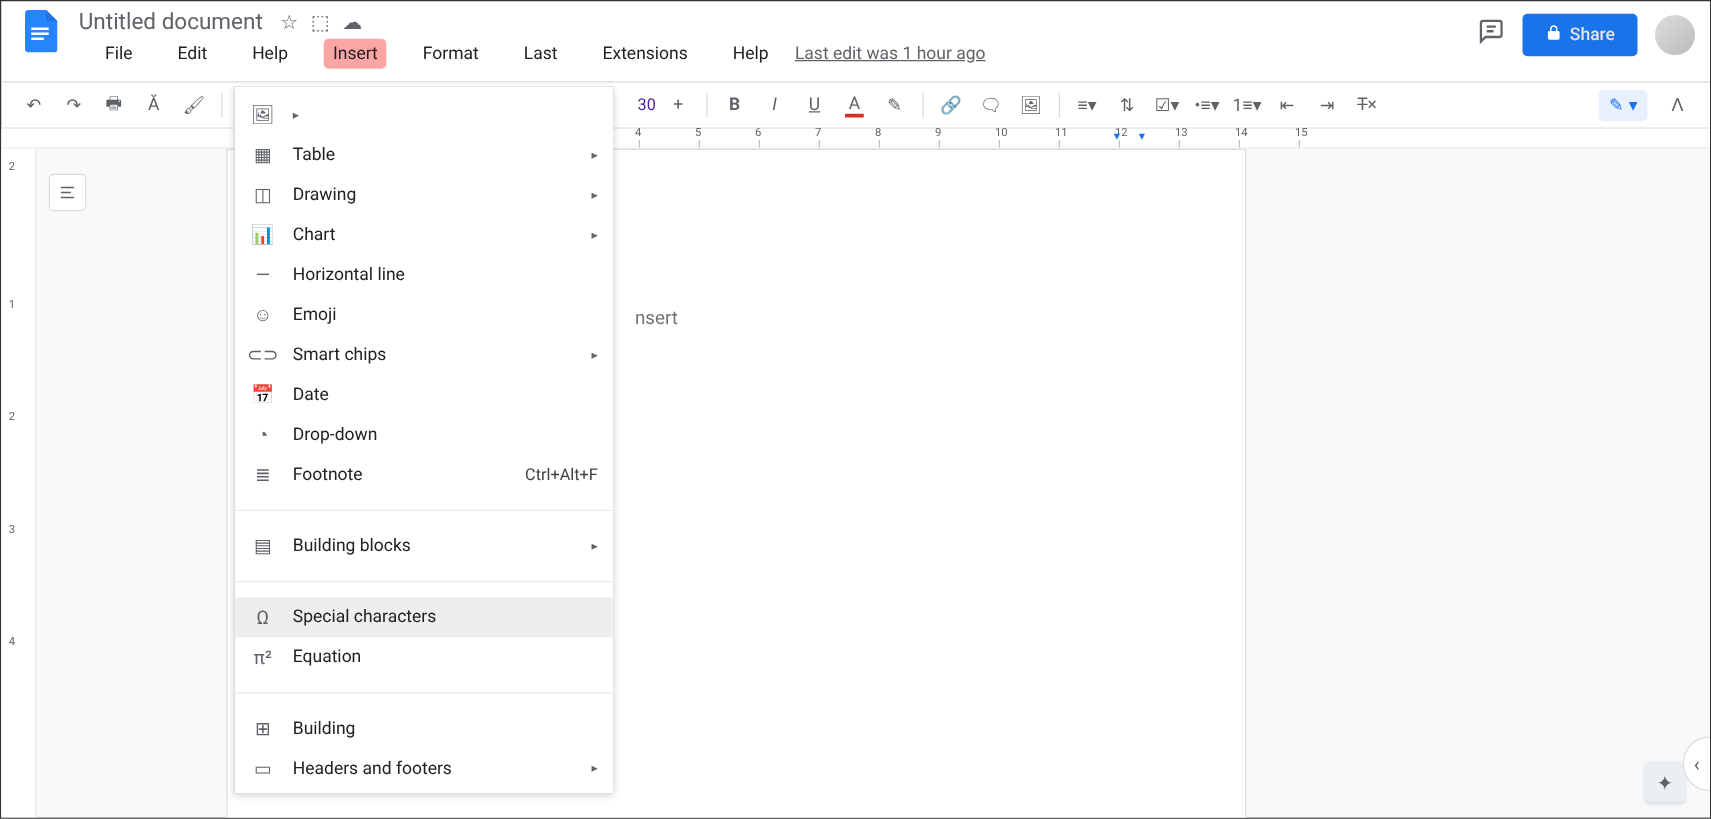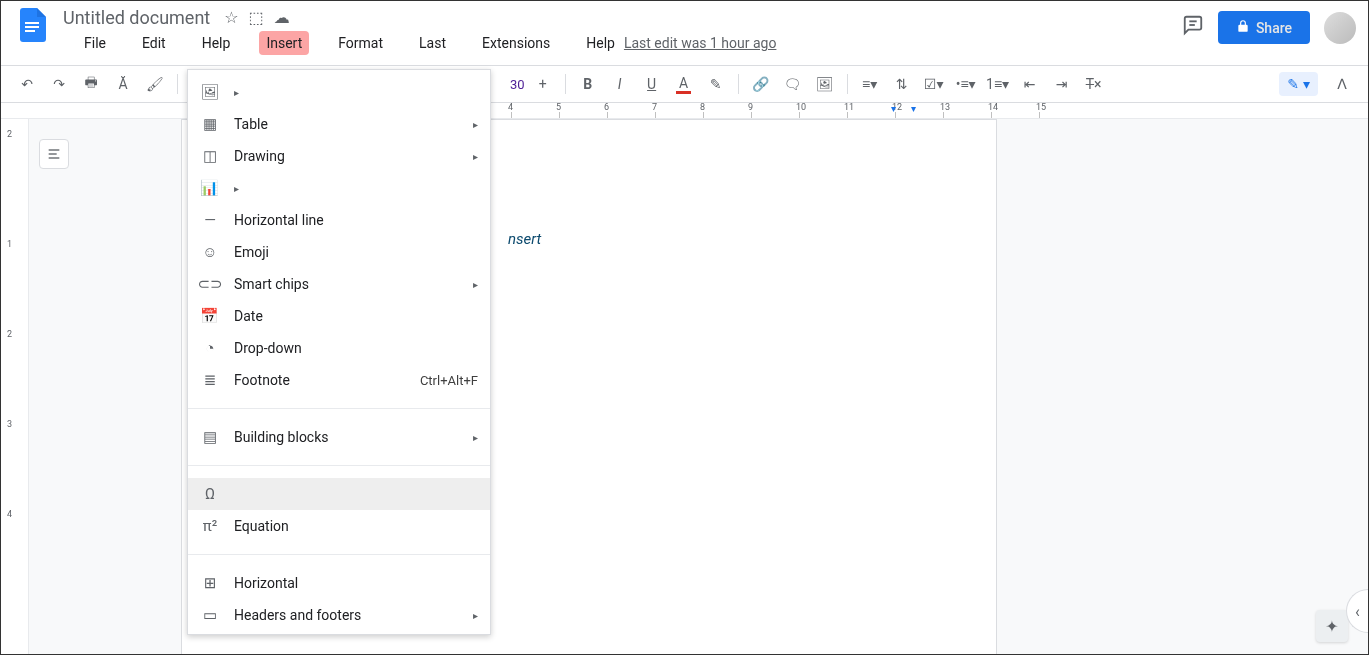--- a/index.html
+++ b/index.html
@@ -8,21 +8,21 @@
 .header { display: flex; align-items: flex-start; padding: 4px 12px 0 12px; height: 64px; }
 .logo { width: 40px; height: 40px; display: flex; align-items: center; justify-content: center; color: #2684fc; margin-right: 4px; cursor: pointer; }
 .title-area { flex: 1; }
 .title-row { display: flex; align-items: center; gap: 8px; height: 24px; }
 .doc-title { font-size: 18px; color: #5f6368; padding: 2px 6px; }
 .title-icons { display: flex; gap: 10px; color: #5f6368; }
 .title-icons span { cursor: pointer; font-size: 16px; }
 .menubar { display: flex; gap: 2px; margin-top: 2px; font-size: 14px; color: #202124; align-items: center; }
 .menubar .menu-item { padding: 4px 7px; border-radius: 4px; cursor: pointer; margin-left: 20px; }
 .menubar .menu-item.active { background: #fca5a5; }
-.last-edit { color: #5f6368; text-decoration: underline; font-size: 14px; cursor: pointer; }
+.last-edit { color: #5f6368; text-decoration: underline; margin-left: 12px; font-size: 14px; cursor: pointer; }
 .header-right { display: flex; align-items: center; gap: 14px; margin-top: 6px; }
 .comment-icon { color: #5f6368; cursor: pointer; font-size: 22px; }
 .share-btn { background: #1a73e8; color: #e5e5e5; border: none; border-radius: 4px; padding: 8px 18px; font-size: 14px; font-weight: 500; cursor: pointer; display: flex; align-items: center; gap: 6px; }
 .avatar { width: 32px; height: 32px; border-radius: 50%; background: linear-gradient(135deg,#ddd,#bbb); cursor: pointer; }
 
 .toolbar { height: 38px; border-top: 1px solid #dadce0; border-bottom: 1px solid #dadce0; display: flex; align-items: center; padding: 0 12px; gap: 4px; color: #5f6368; font-size: 14px; }
 .toolbar .tbtn { width: 28px; height: 28px; display: flex; align-items: center; justify-content: center; cursor: pointer; border-radius: 2px; }
 .toolbar .sep { width: 1px; height: 20px; background: #dadce0; margin: 0 4px; }
 .toolbar .zoom { display: flex; align-items: center; gap: 4px; font-size: 13px; color: #4c1d95; cursor: pointer; }
 .toolbar-right { margin-left: auto; display: flex; align-items: center; gap: 10px; }
@@ -44,21 +44,21 @@
 .ruler .tick { position: relative; width: 48px; border-left: 1px solid #c0c0c0; height: 6px; }
 .ruler .tick span { position: absolute; left: -4px; top: -10px; }
 .ruler-marker { position:absolute; top:0; color:#1a73e8; font-size:10px; }
 .ruler .marker-left { left: 890px; } .ruler .marker-right { left: 910px; }
 
 .workspace { display: flex; height: calc(100% - 64px - 38px - 16px); background: #f8f9fa; position: relative; }
 .vruler { width: 28px; background: #fff; border-right: 1px solid #e8eaed; position: relative; font-size: 9px; color: #5f6368; }
 .vruler .vt { position: absolute; left: 6px; }
 .outline-btn { position: absolute; left: 38px; top: 20px; width: 30px; height: 30px; border: 1px solid #dadce0; border-radius: 4px; background: #fff; display: flex; align-items: center; justify-content: center; color: #5f6368; cursor: pointer; }
 .page { position: absolute; left: 180px; top: 0; width: 816px; height: 540px; background: #fff; border: 1px solid #dadce0; }
-.page-text { position: absolute; left: 326px; top: 110px; font-style: italic; color: #0c4a6e; font-size: 15px; }
+.page-text { position: absolute; left: 326px; top: 125px; color: #737373; font-size: 15px; }
 .explore-btn { position: absolute; right: 20px; bottom: 12px; width: 32px; height: 32px; background: #eceff1; border-radius: 4px; display: flex; align-items: center; justify-content: center; color: #5f6368; cursor: pointer; box-shadow: 0 1px 3px rgba(0,0,0,.15); }
 .side-tab { position: absolute; right: 0; top: 470px; width: 22px; height: 44px; background: #fff; border: 1px solid #dadce0; border-right: none; border-radius: 22px 0 0 22px; display:flex; align-items:center; justify-content:center; color:#5f6368; cursor:pointer; }
 
 .annotation { position: absolute; z-index: 200; pointer-events: none; }
 
 .dd-group-pad { padding: 6px 0; }
 </style>
 </head>
 <body>
 
@@ -235,20 +235,21 @@
     <span class="dd-label">Table</span>
     <span class="dd-arrow">▸</span>
   </div>
   <div class="dd-item">
     <span class="dd-icon">◫</span>
     <span class="dd-label">Drawing</span>
     <span class="dd-arrow">▸</span>
   </div>
   <div class="dd-item">
     <span class="dd-icon">📊</span>
+    <span class="dd-label">Chart</span>
     <span class="dd-arrow">▸</span>
   </div>
   <div class="dd-item">
     <span class="dd-icon">—</span>
     <span class="dd-label">Horizontal line</span>
   </div>
   <div class="dd-item">
     <span class="dd-icon">☺</span>
     <span class="dd-label">Emoji</span>
   </div>
@@ -276,31 +277,32 @@
   <div class="dd-item">
     <span class="dd-icon">▤</span>
     <span class="dd-label">Building blocks</span>
     <span class="dd-arrow">▸</span>
   </div>
   </div>
   <div class="dd-sep"></div>
   <div class="dd-group-pad">
   <div class="dd-item highlighted">
     <span class="dd-icon">Ω</span>
+    <span class="dd-label">Special characters</span>
   </div>
   <div class="dd-item">
     <span class="dd-icon">π²</span>
     <span class="dd-label">Equation</span>
   </div>
   </div>
   <div class="dd-sep"></div>
   <div class="dd-group-pad">
   <div class="dd-item">
     <span class="dd-icon">⊞</span>
-    <span class="dd-label">Horizontal</span>
+    <span class="dd-label">Building</span>
   </div>
   <div class="dd-item">
     <span class="dd-icon">▭</span>
     <span class="dd-label">Headers and footers</span>
     <span class="dd-arrow">▸</span>
   </div>
   <div class="dd-item">
     
     
     

